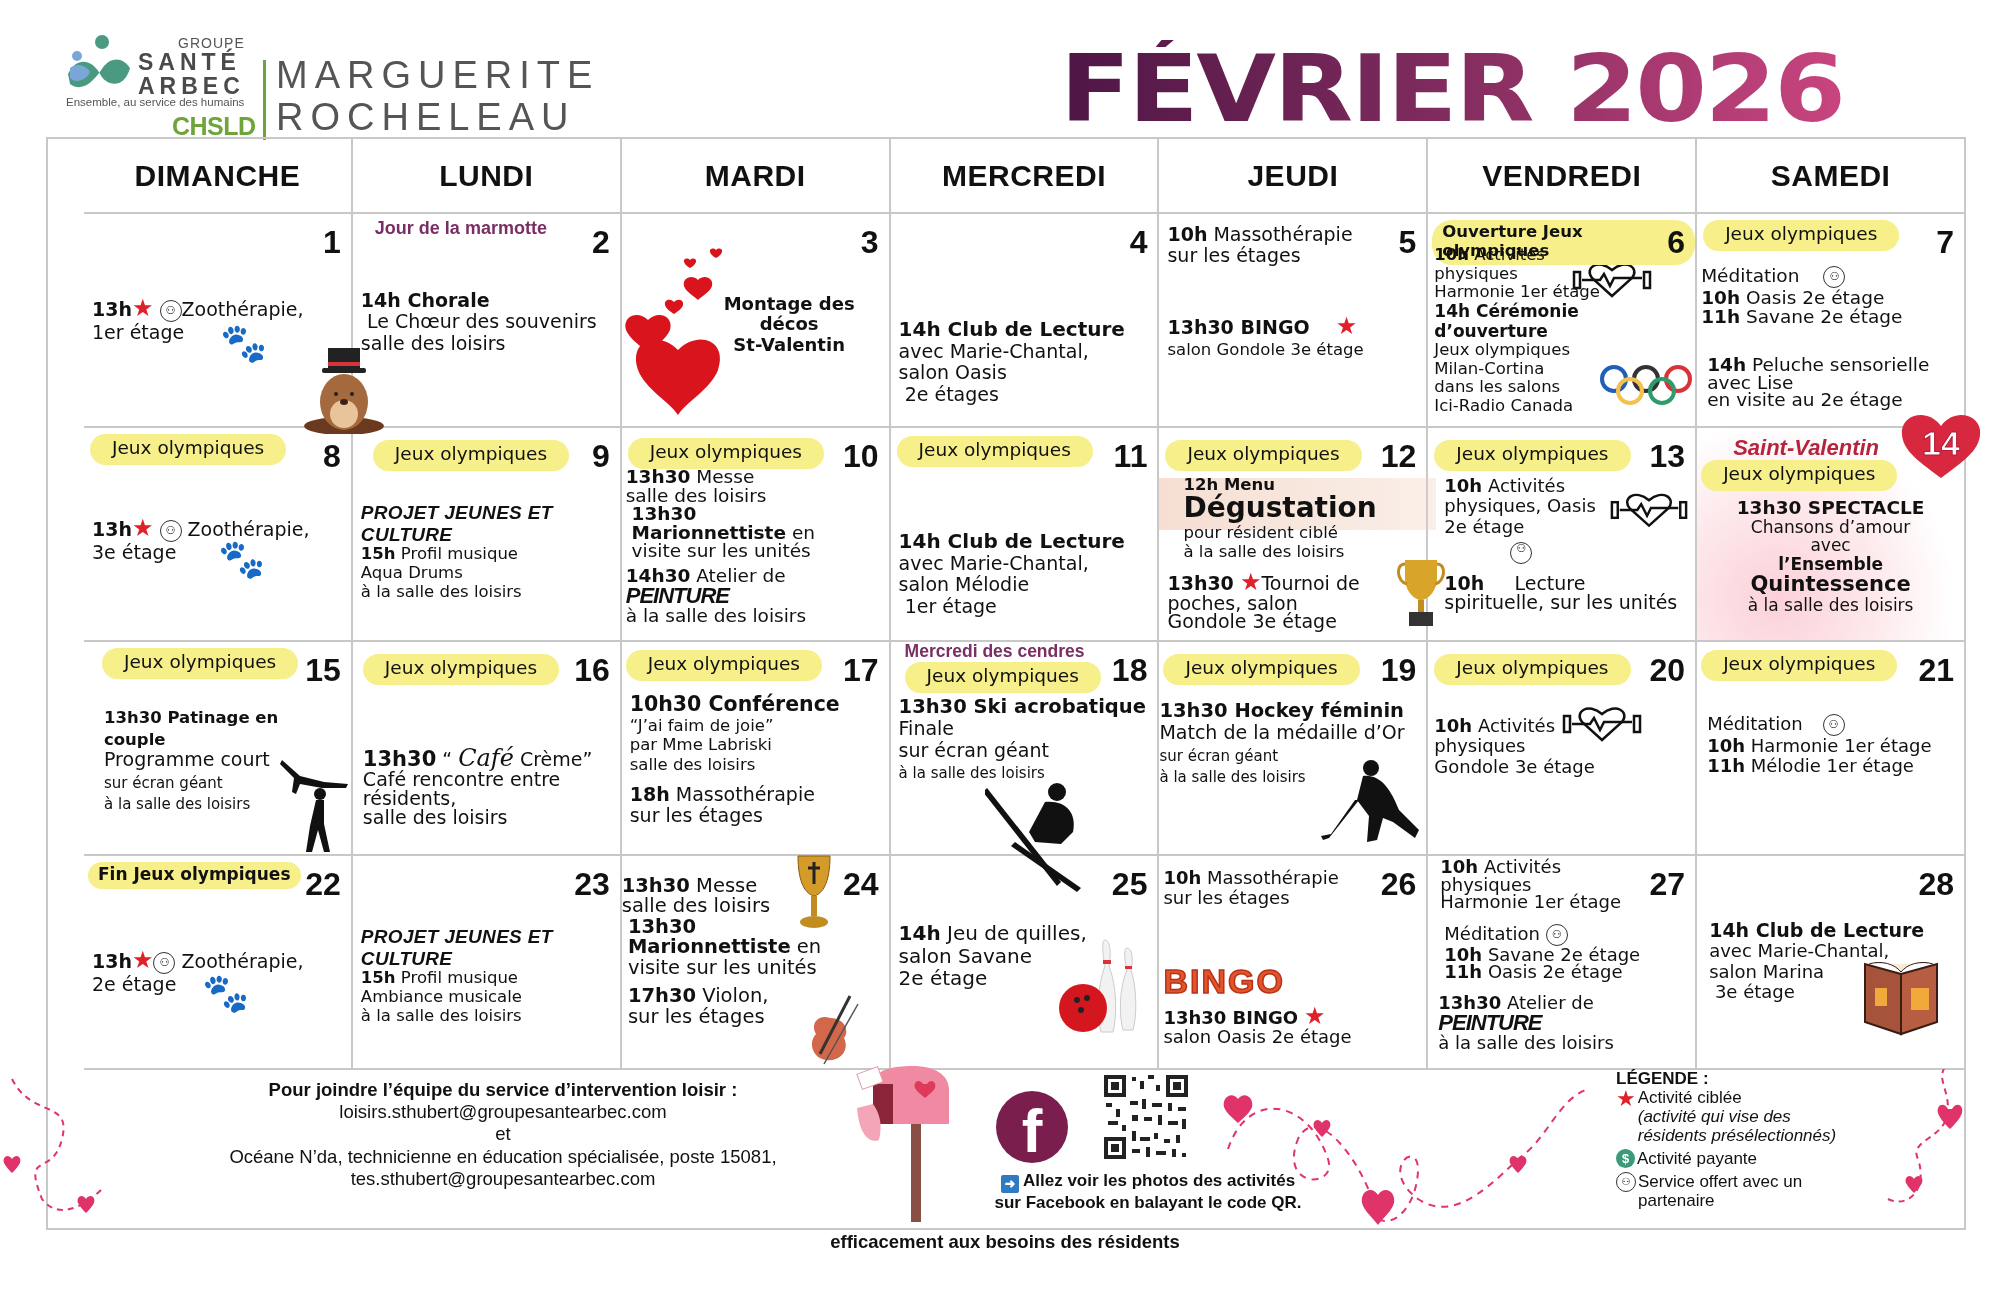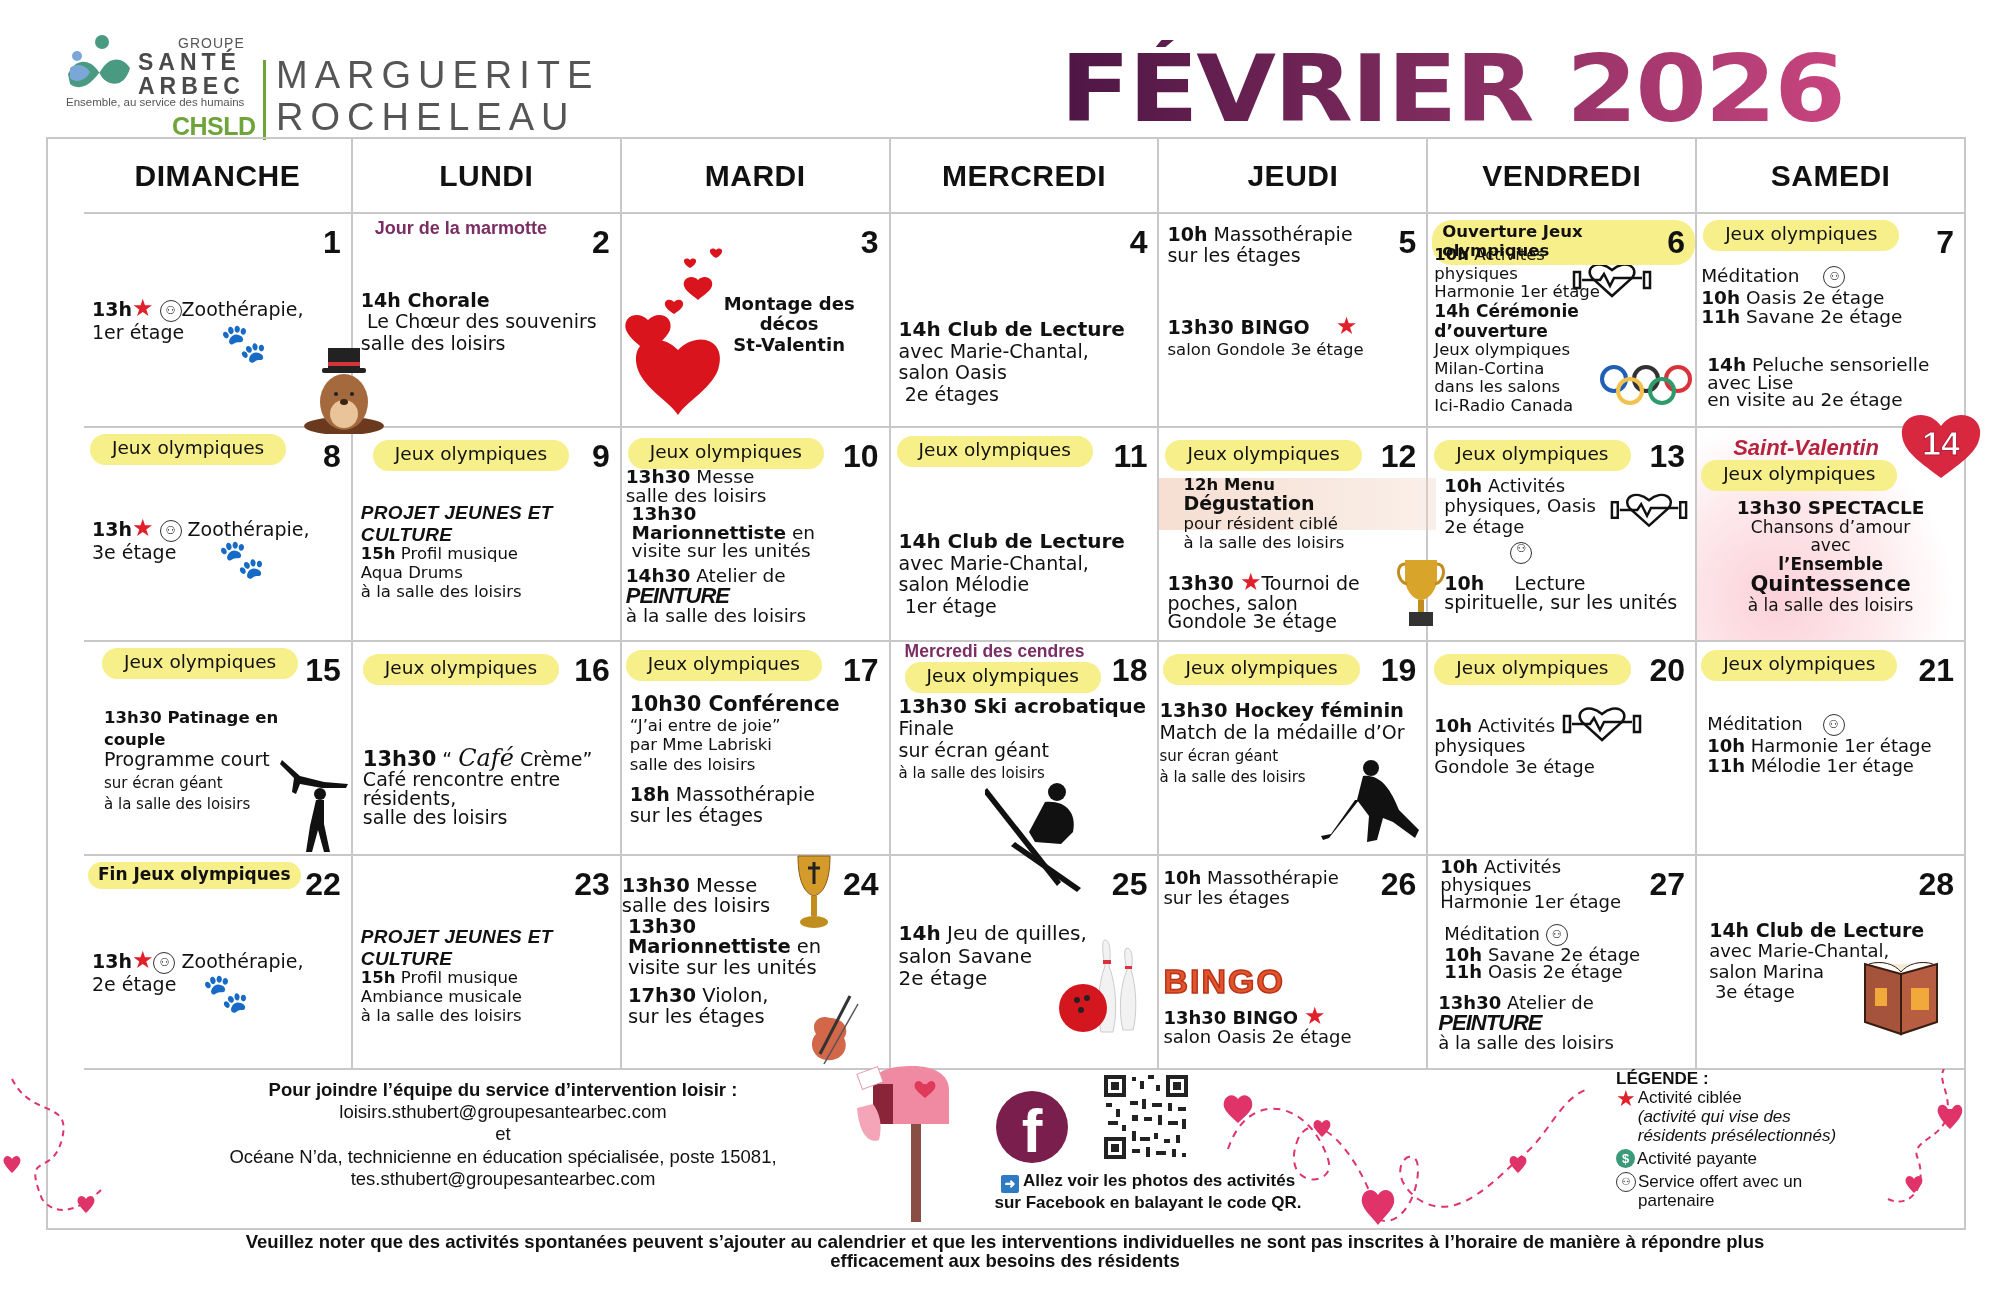--- a/index.html
+++ b/index.html
@@ -275,21 +275,21 @@
         &nbsp;<span>1er étage</span>
       </div>
     </div>
 
     <div class="cell">
       <span class="hl" style="left:6px; top:12px;">Jeux olympiques</span>
       <span class="daynum">12</span>
       <div class="degust-bg"></div>
       <div class="ev" style="top:46px; left:24px; line-height:1.0;">
         <b class="sm">12h Menu</b><br>
-        <b style="font-size:19px;">Dégustation</b><br>
+        <b style="font-size:28px;">Dégustation</b><br>
         <span class="sm">pour résident ciblé</span><br>
         <span class="sm">à la salle des loisirs</span>
       </div>
       <div class="ev" style="top:142px; left:8px; line-height:0.95;">
         <b>13h30</b> <span class="star">★</span><span>Tournoi de</span><br>
         <span>poches, salon</span><br>
         <span>Gondole 3e étage</span>
       </div>
       <svg class="icon" style="left:236px; top:128px; width:52px; height:74px;" viewBox="0 0 52 74">
         <path d="M10 4 H42 V22 C42 36, 32 44, 26 44 C20 44, 10 36, 10 22 Z" fill="#d8a42a"></path>
@@ -370,21 +370,21 @@
         <span>résidents,</span><br>
         <span>salle des loisirs</span>
       </div>
     </div>
 
     <div class="cell">
       <span class="hl" style="left:4px; top:8px;">Jeux olympiques</span>
       <span class="daynum">17</span>
       <div class="ev" style="top:52px; left:8px; line-height:1.0;">
         <b style="font-size:20.5px;">10h30 Conférence</b><br>
-        <span class="sm">“J’ai entre de joie”</span><br>
+        <span class="sm">“J’ai faim de joie”</span><br>
         <span class="sm">par Mme Labriski</span><br>
         <span class="sm">salle des loisirs</span>
       </div>
       <div class="ev" style="top:142px; left:8px;">
         <b>18h</b> <span>Massothérapie</span><br>
         <span>sur les étages</span>
       </div>
     </div>
 
     <div class="cell">
@@ -672,15 +672,14 @@
       <span class="partner" style="width:20px; height:20px; line-height:17px; font-size:10px;">⚇</span>
       <div>
         <div>Service offert avec un</div>
         <div>partenaire</div>
       </div>
     </div>
   </div>
 </div>
 
 <div class="disclaimer">
-  <div>Veuillez noter que des activités spontanées peuvent s’ajouter au calendrier et que les interventions individuelles ne sont pas inscrites à l’horaire de manière à répondre plus</div>
   <div>efficacement aux besoins des résidents</div>
 </div>
 
 </body></html>

